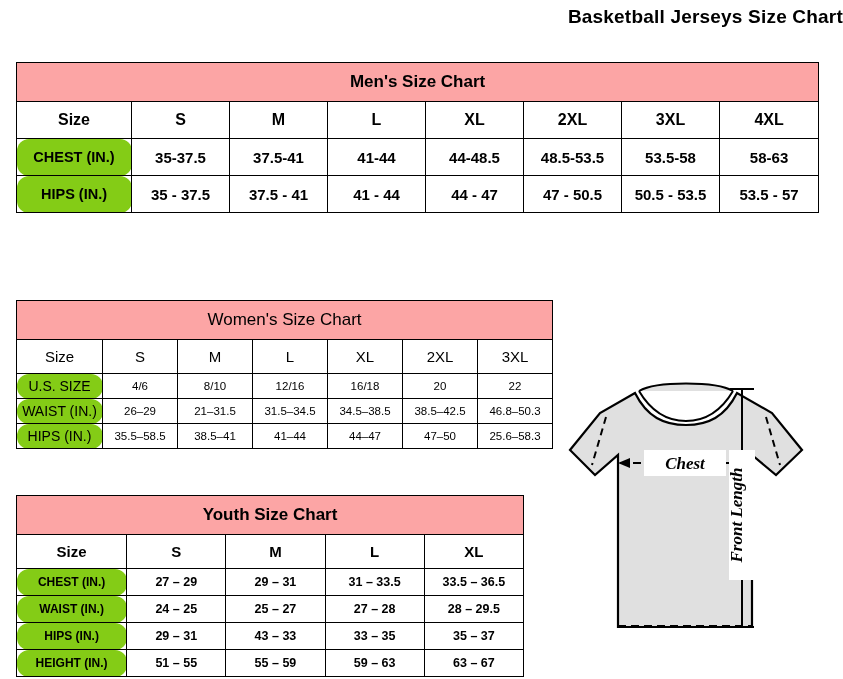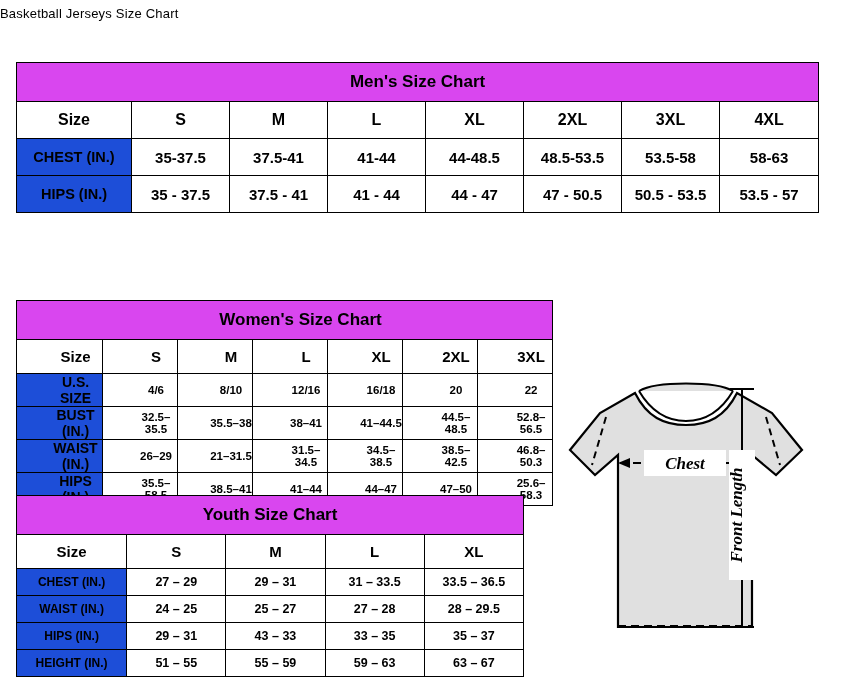--- a/index.html
+++ b/index.html
@@ -13,44 +13,45 @@
     position: relative;
     font-family: "Liberation Sans", sans-serif;
     color: #000000;
     overflow: hidden;
   }
   #page-title {
     position: absolute;
     top: 6px;
     left: 0;
     width: 843px;
-    text-align: left;
-    font-size: 13px;
-    font-weight: normal;
+    text-align: right;
+    font-size: 19px;
+    font-weight: bold;
     letter-spacing: 0.2px;
   }
 
   table.chart {
     border-collapse: collapse;
     table-layout: fixed;
     background: #ffffff;
   }
   table.chart td, table.chart th {
     border: 1px solid #000000;
     text-align: center;
     vertical-align: middle;
     padding: 0;
   }
   .hdr-band {
-    background: #d946ef;
+    background: #fca5a5;
     font-weight: bold;
   }
   .row-head {
-    background: #1d4ed8;
-    font-weight: bold;
+    background: #84cc16;
+    font-weight: bold;
+    border-radius: 12px;
   }
   .colhead {
     font-weight: bold;
   }
 
   
   #men-chart {
     position: absolute;
     left: 16px;
     top: 62px;
@@ -61,21 +62,21 @@
   #men-chart tr.colrow td { height: 36px; font-size: 16px; }
   #men-chart td.label { font-size: 14.5px; }
 
   
   #women-chart {
     position: absolute;
     left: 16px;
     top: 300px;
     width: 536px;
   }
-  #women-chart td { height: 24px; font-size: 11.5px; font-weight: bold; padding-left: 32px; }
+  #women-chart td { height: 24px; font-size: 11.5px; font-weight: normal; }
   #women-chart tr.band td { height: 38px; font-size: 17px; }
   #women-chart tr.colrow td { height: 33px; font-size: 15px; }
   #women-chart td.label { font-size: 14px; }
 
   
   #youth-chart {
     position: absolute;
     left: 16px;
     top: 495px;
     width: 508px;
@@ -181,29 +182,20 @@
     <tr>
       <td class="row-head label">U.S. SIZE</td>
       <td>4/6</td>
       <td>8/10</td>
       <td>12/16</td>
       <td>16/18</td>
       <td>20</td>
       <td>22</td>
     </tr>
     <tr>
-      <td class="row-head label">BUST (IN.)</td>
-      <td>32.5–35.5</td>
-      <td>35.5–38</td>
-      <td>38–41</td>
-      <td>41–44.5</td>
-      <td>44.5–48.5</td>
-      <td>52.8–56.5</td>
-    </tr>
-    <tr>
       <td class="row-head label">WAIST (IN.)</td>
       <td>26–29</td>
       <td>21–31.5</td>
       <td>31.5–34.5</td>
       <td>34.5–38.5</td>
       <td>38.5–42.5</td>
       <td>46.8–50.3</td>
     </tr>
     <tr>
       <td class="row-head label">HIPS (IN.)</td>

